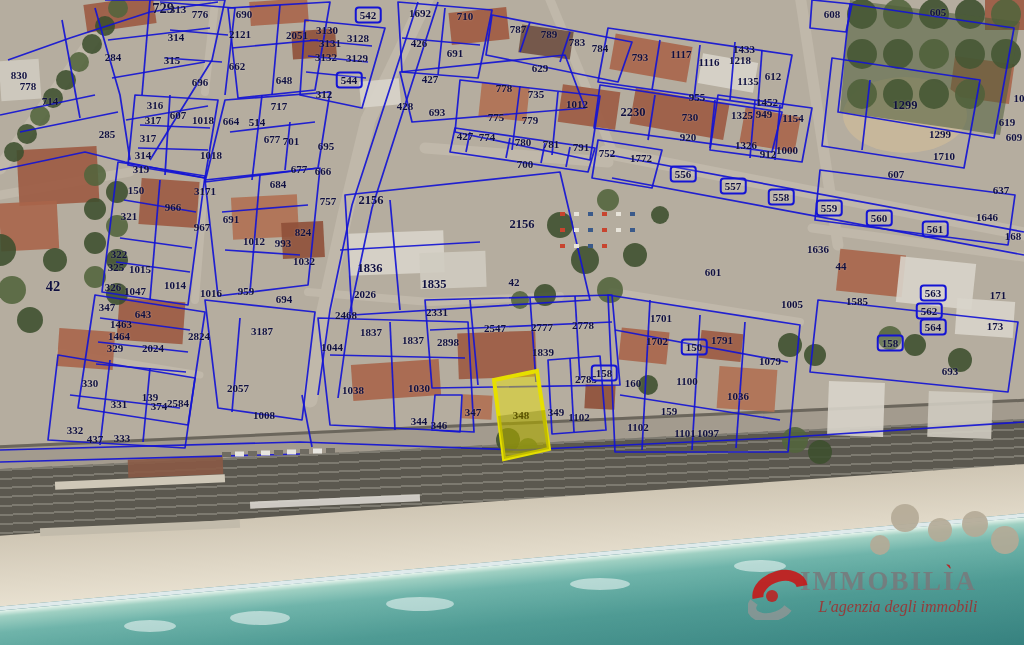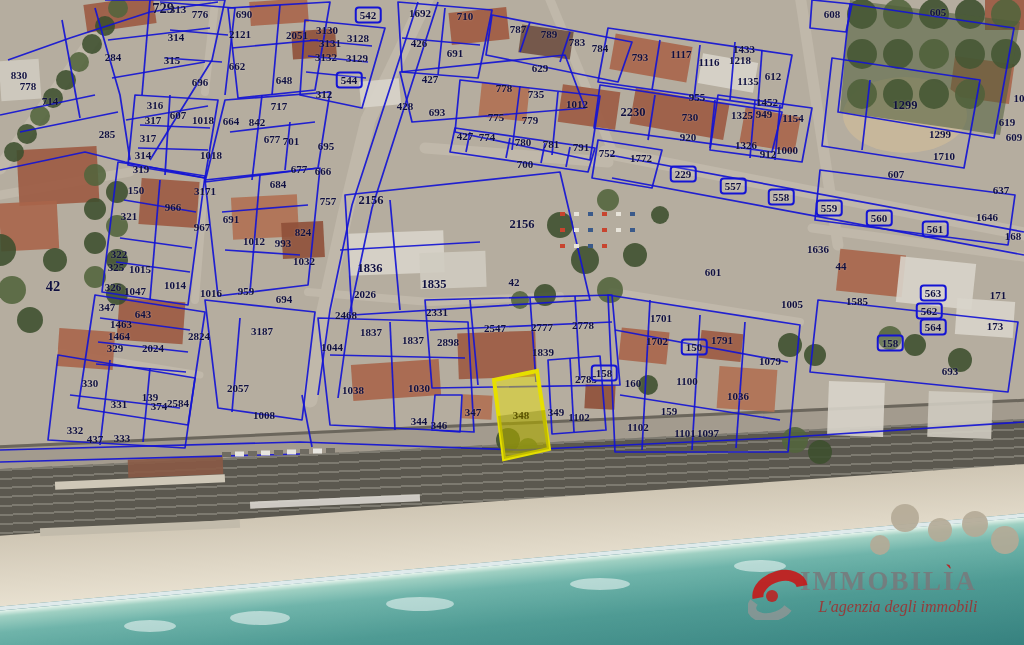--- a/index.html
+++ b/index.html
@@ -336,21 +336,21 @@
       <span class="plbl" style="left: 358px; top: 38px;">3128</span>
       <span class="plbl" style="left: 330px; top: 43px;">3131</span>
       <span class="plbl" style="left: 326px; top: 57px;">3132</span>
       <span class="plbl" style="left: 357px; top: 58px;">3129</span>
       <span class="plbl" style="left: 237px; top: 66px;">662</span>
       <span class="plbl" style="left: 284px; top: 80px;">648</span>
       <span class="plbl bx" style="left: 349px; top: 80px;">544</span>
       <span class="plbl" style="left: 324px; top: 94px;">312</span>
       <span class="plbl" style="left: 279px; top: 106px;">717</span>
       <span class="plbl" style="left: 231px; top: 121px;">664</span>
-      <span class="plbl" style="left: 257px; top: 122px;">842</span>
+      <span class="plbl" style="left: 257px; top: 122px;">514</span>
       <span class="plbl" style="left: 272px; top: 139px;">677</span>
       <span class="plbl" style="left: 291px; top: 141px;">701</span>
       <span class="plbl" style="left: 326px; top: 146px;">695</span>
       <span class="plbl" style="left: 420px; top: 13px;">1692</span>
       <span class="plbl" style="left: 465px; top: 16px;">710</span>
       <span class="plbl" style="left: 419px; top: 43px;">426</span>
       <span class="plbl" style="left: 455px; top: 53px;">691</span>
       <span class="plbl" style="left: 518px; top: 29px;">787</span>
       <span class="plbl" style="left: 549px; top: 34px;">789</span>
       <span class="plbl" style="left: 577px; top: 42px;">783</span>
@@ -424,21 +424,21 @@
       <span class="plbl" style="left: 304px; top: 261px;">1032</span>
       <span class="plbl md" style="left: 370px; top: 268px;">1836</span>
       <span class="plbl" style="left: 284px; top: 299px;">694</span>
       <span class="plbl" style="left: 365px; top: 294px;">2026</span>
       <span class="plbl" style="left: 525px; top: 164px;">700</span>
       <span class="plbl md" style="left: 522px; top: 224px;">2156</span>
       <span class="plbl md" style="left: 434px; top: 284px;">1835</span>
       <span class="plbl" style="left: 514px; top: 282px;">42</span>
       <span class="plbl" style="left: 607px; top: 153px;">752</span>
       <span class="plbl" style="left: 641px; top: 158px;">1772</span>
-      <span class="plbl bx" style="left: 683px; top: 174px;">229</span>
+      <span class="plbl bx" style="left: 683px; top: 174px;">556</span>
       <span class="plbl bx" style="left: 733px; top: 186px;">557</span>
       <span class="plbl bx" style="left: 781px; top: 197px;">558</span>
       <span class="plbl" style="left: 713px; top: 272px;">601</span>
       <span class="plbl" style="left: 792px; top: 304px;">1005</span>
       <span class="plbl" style="left: 896px; top: 174px;">607</span>
       <span class="plbl bx" style="left: 829px; top: 208px;">559</span>
       <span class="plbl bx" style="left: 879px; top: 218px;">560</span>
       <span class="plbl bx" style="left: 935px; top: 229px;">561</span>
       <span class="plbl" style="left: 987px; top: 217px;">1646</span>
       <span class="plbl" style="left: 1013px; top: 236px;">168</span>

